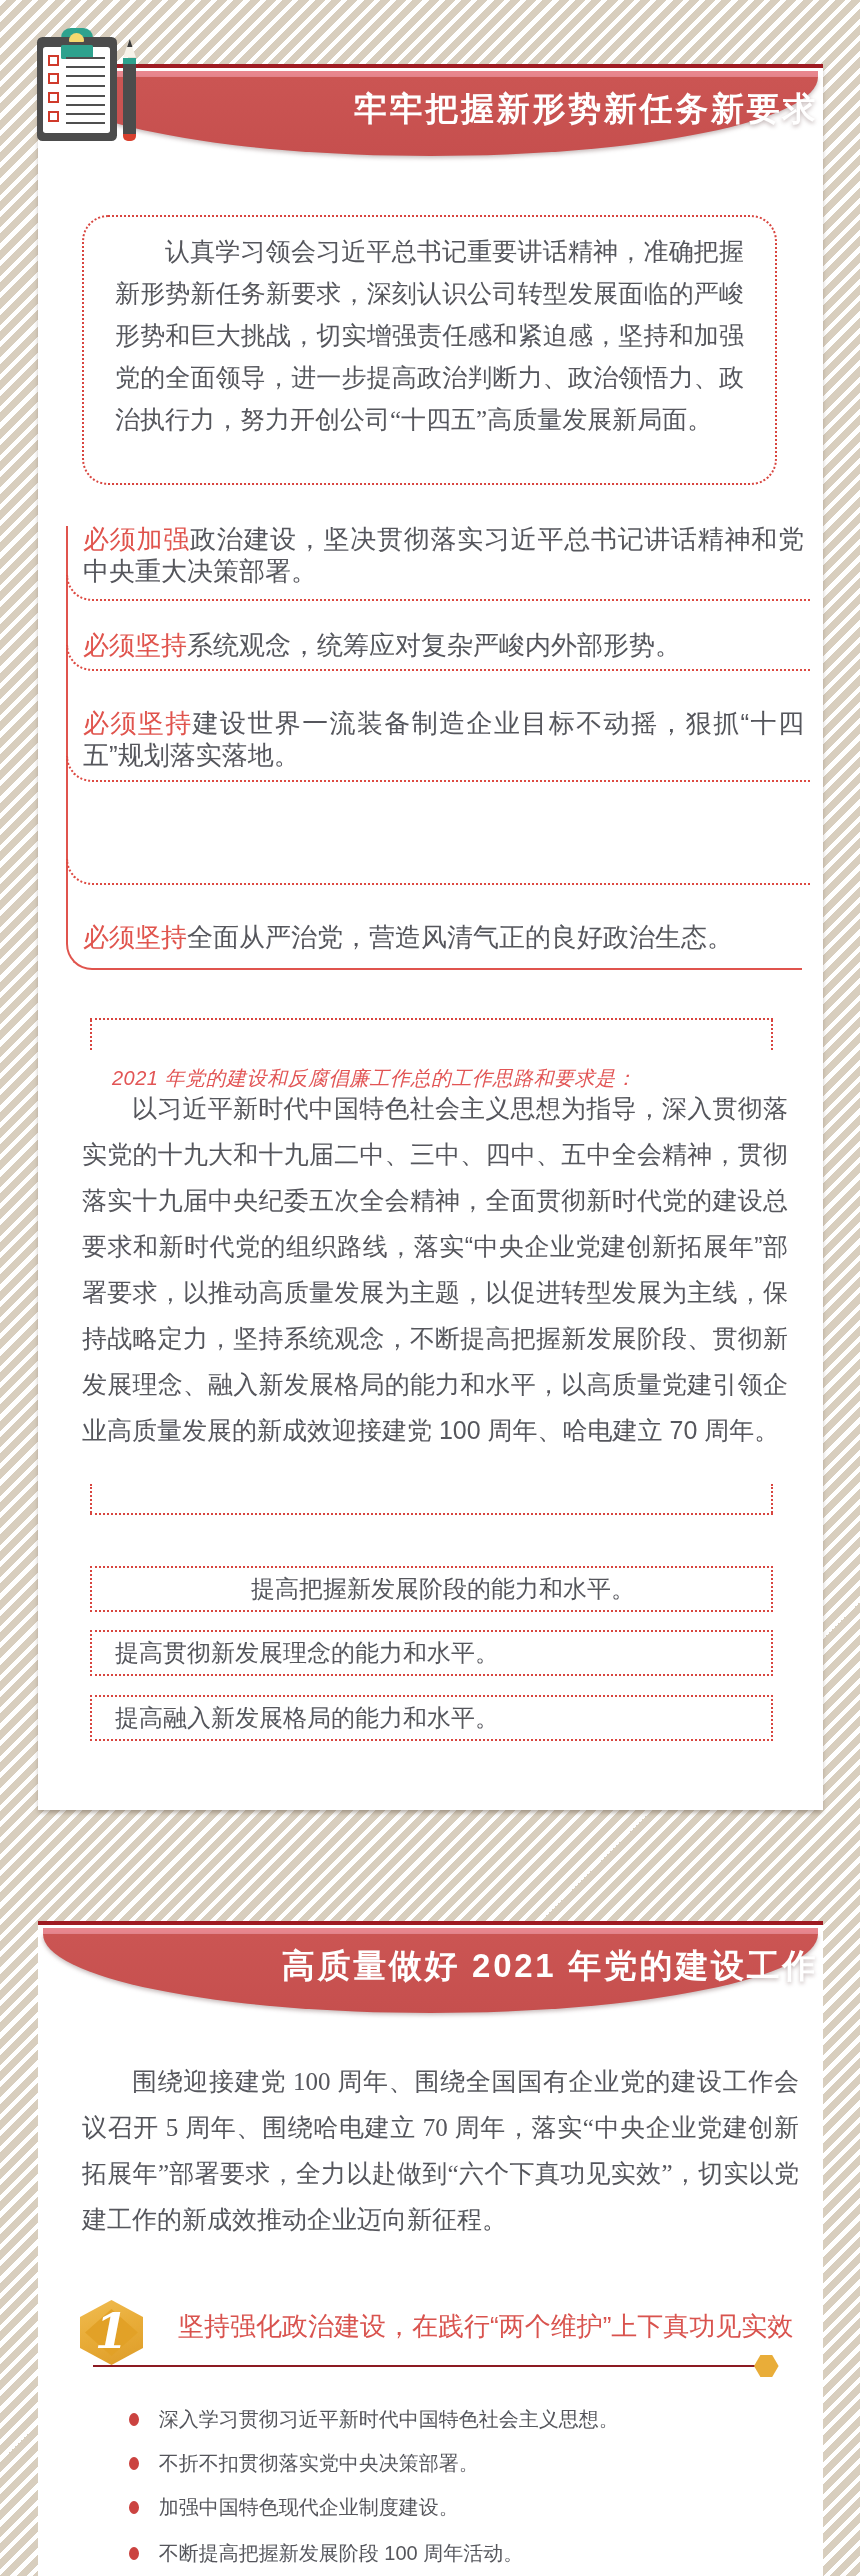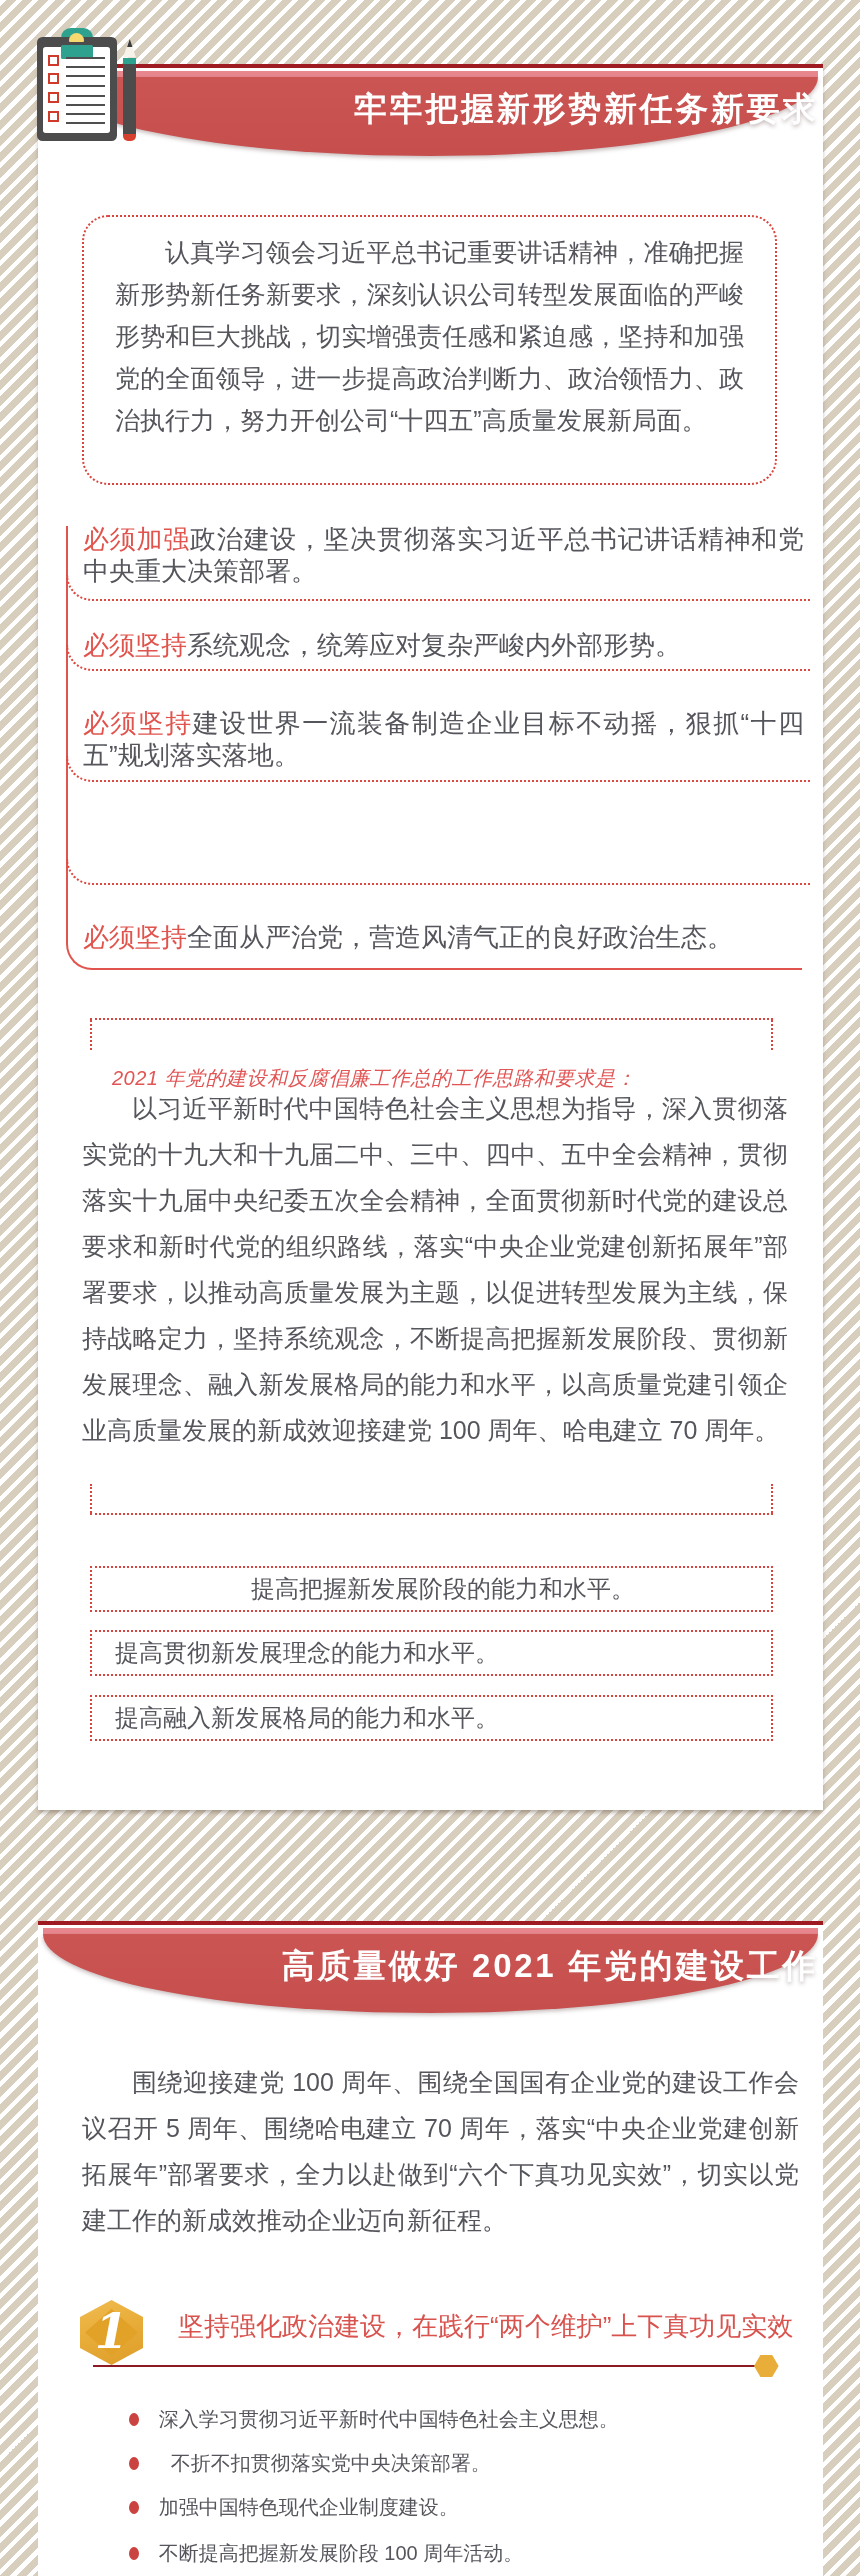--- a/index.html
+++ b/index.html
@@ -56,20 +56,21 @@
     border: 2.7px dotted #d8453f;
     border-radius: 26px;
     padding: 14px 31px 0 31px;
   }
   .introbox p, .intro2 {
     font-size: 25px;
     line-height: 42px;
     color: #55565c;
     text-align: justify;
     text-indent: 2em;
+    font-family: Liberation Serif, serif;
   }
 
   
   .musts-frame {
     position: absolute;
     left: 28px; top: 462px;
     width: 736px; height: 444px;
     border-left: 2.2px solid #e0544d;
     border-bottom: 2.2px solid #e0544d;
     border-bottom-left-radius: 26px;
@@ -212,21 +213,21 @@
     width: 9.8px; height: 13px;
     margin: 9.8px 20px 0 0;
     background: #cb4340;
     border-radius: 50%;
   }
   .bullet .btxt {
     font-size: 20px;
     line-height: 33px;
     color: #55565c;
   }
-  .b1 { top: 482px; } .b2 { top: 526px; gap: 12px; } .b3 { top: 570px; } .b4 { top: 616px; }
+  .b1 { top: 482px; } .b2 { top: 526px; } .b3 { top: 570px; } .b4 { top: 616px; }
 
   
   .deco { position: absolute; inset: 0; pointer-events: none; }
   .deco div { position: absolute; }
   .cb-tab      { left: 61px; top: 28px;  width: 32px;  height: 21px;  background: #2ea28e; border-radius: 9.8px 9.8px 3.3px 3.3px; }
   .cb-dome     { left: 69px; top: 33px;  width: 15.3px;  height: 8.7px;  background: #f6d96f; border-radius: 7.7px 7.7px 1.1px 1.1px; }
   .cb-board    { left: 37px;  top: 37px;  width: 80px; height: 104px; background: #4c4c4c; border-radius: 5.5px; }
   .cb-paper    { left: 43px;  top: 47px;  width: 67px; height: 86px; background: #ffffff; border-radius: 2.7px; }
   .cb-clipbase { left: 61px; top: 45px;  width: 32px;  height: 13.7px;  background: #2ea28e; border-radius: 1.6px; }
   .cb-check    { left: 48px;  width: 11px; height: 11px; border: 2.2px solid #d03a2b; background: #fff; }

